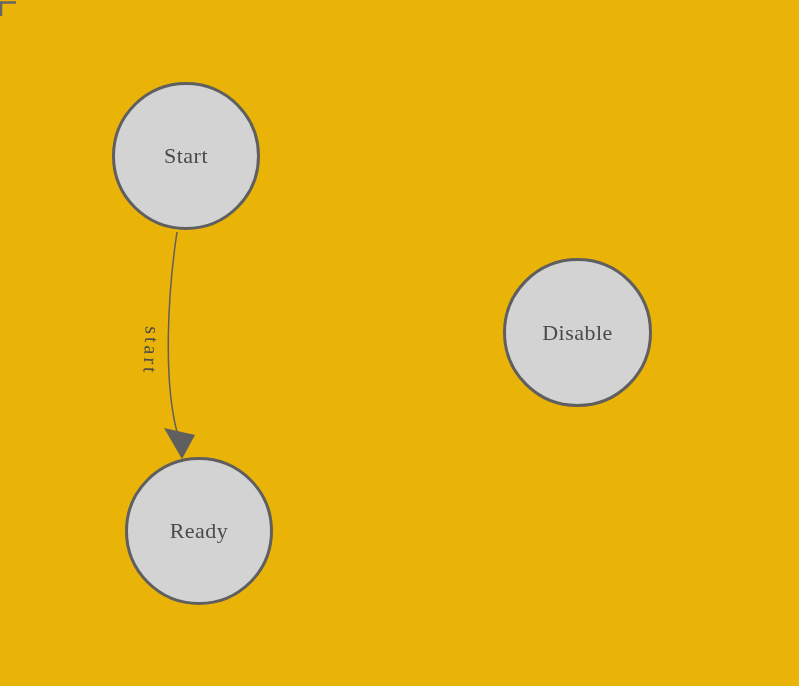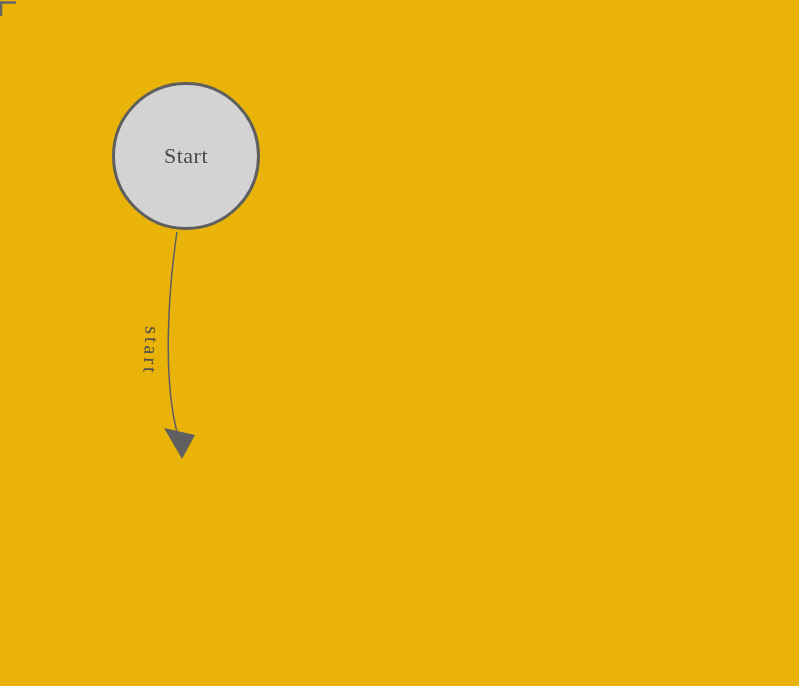--- a/index.html
+++ b/index.html
@@ -67,17 +67,23 @@
 
     <path d="M 177 232 C 168 292, 163 378, 177 432" fill="none" stroke="#5f5f5f" stroke-width="1.5"></path>
 
     <polygon points="164,428 195,435 182,459" fill="#5f5f5f" stroke="none"></polygon>
   </svg>
 
   <div class="node node-start">
     <span class="node-label">Start</span>
   </div>
 
+  <div class="node node-ready">
+    <span class="node-label">Ready</span>
+  </div>
 
+  <div class="node node-disable">
+    <span class="node-label">Disable</span>
+  </div>
 
   <span class="edge-label">start</span>
 
 </div>
 
 </body></html>

